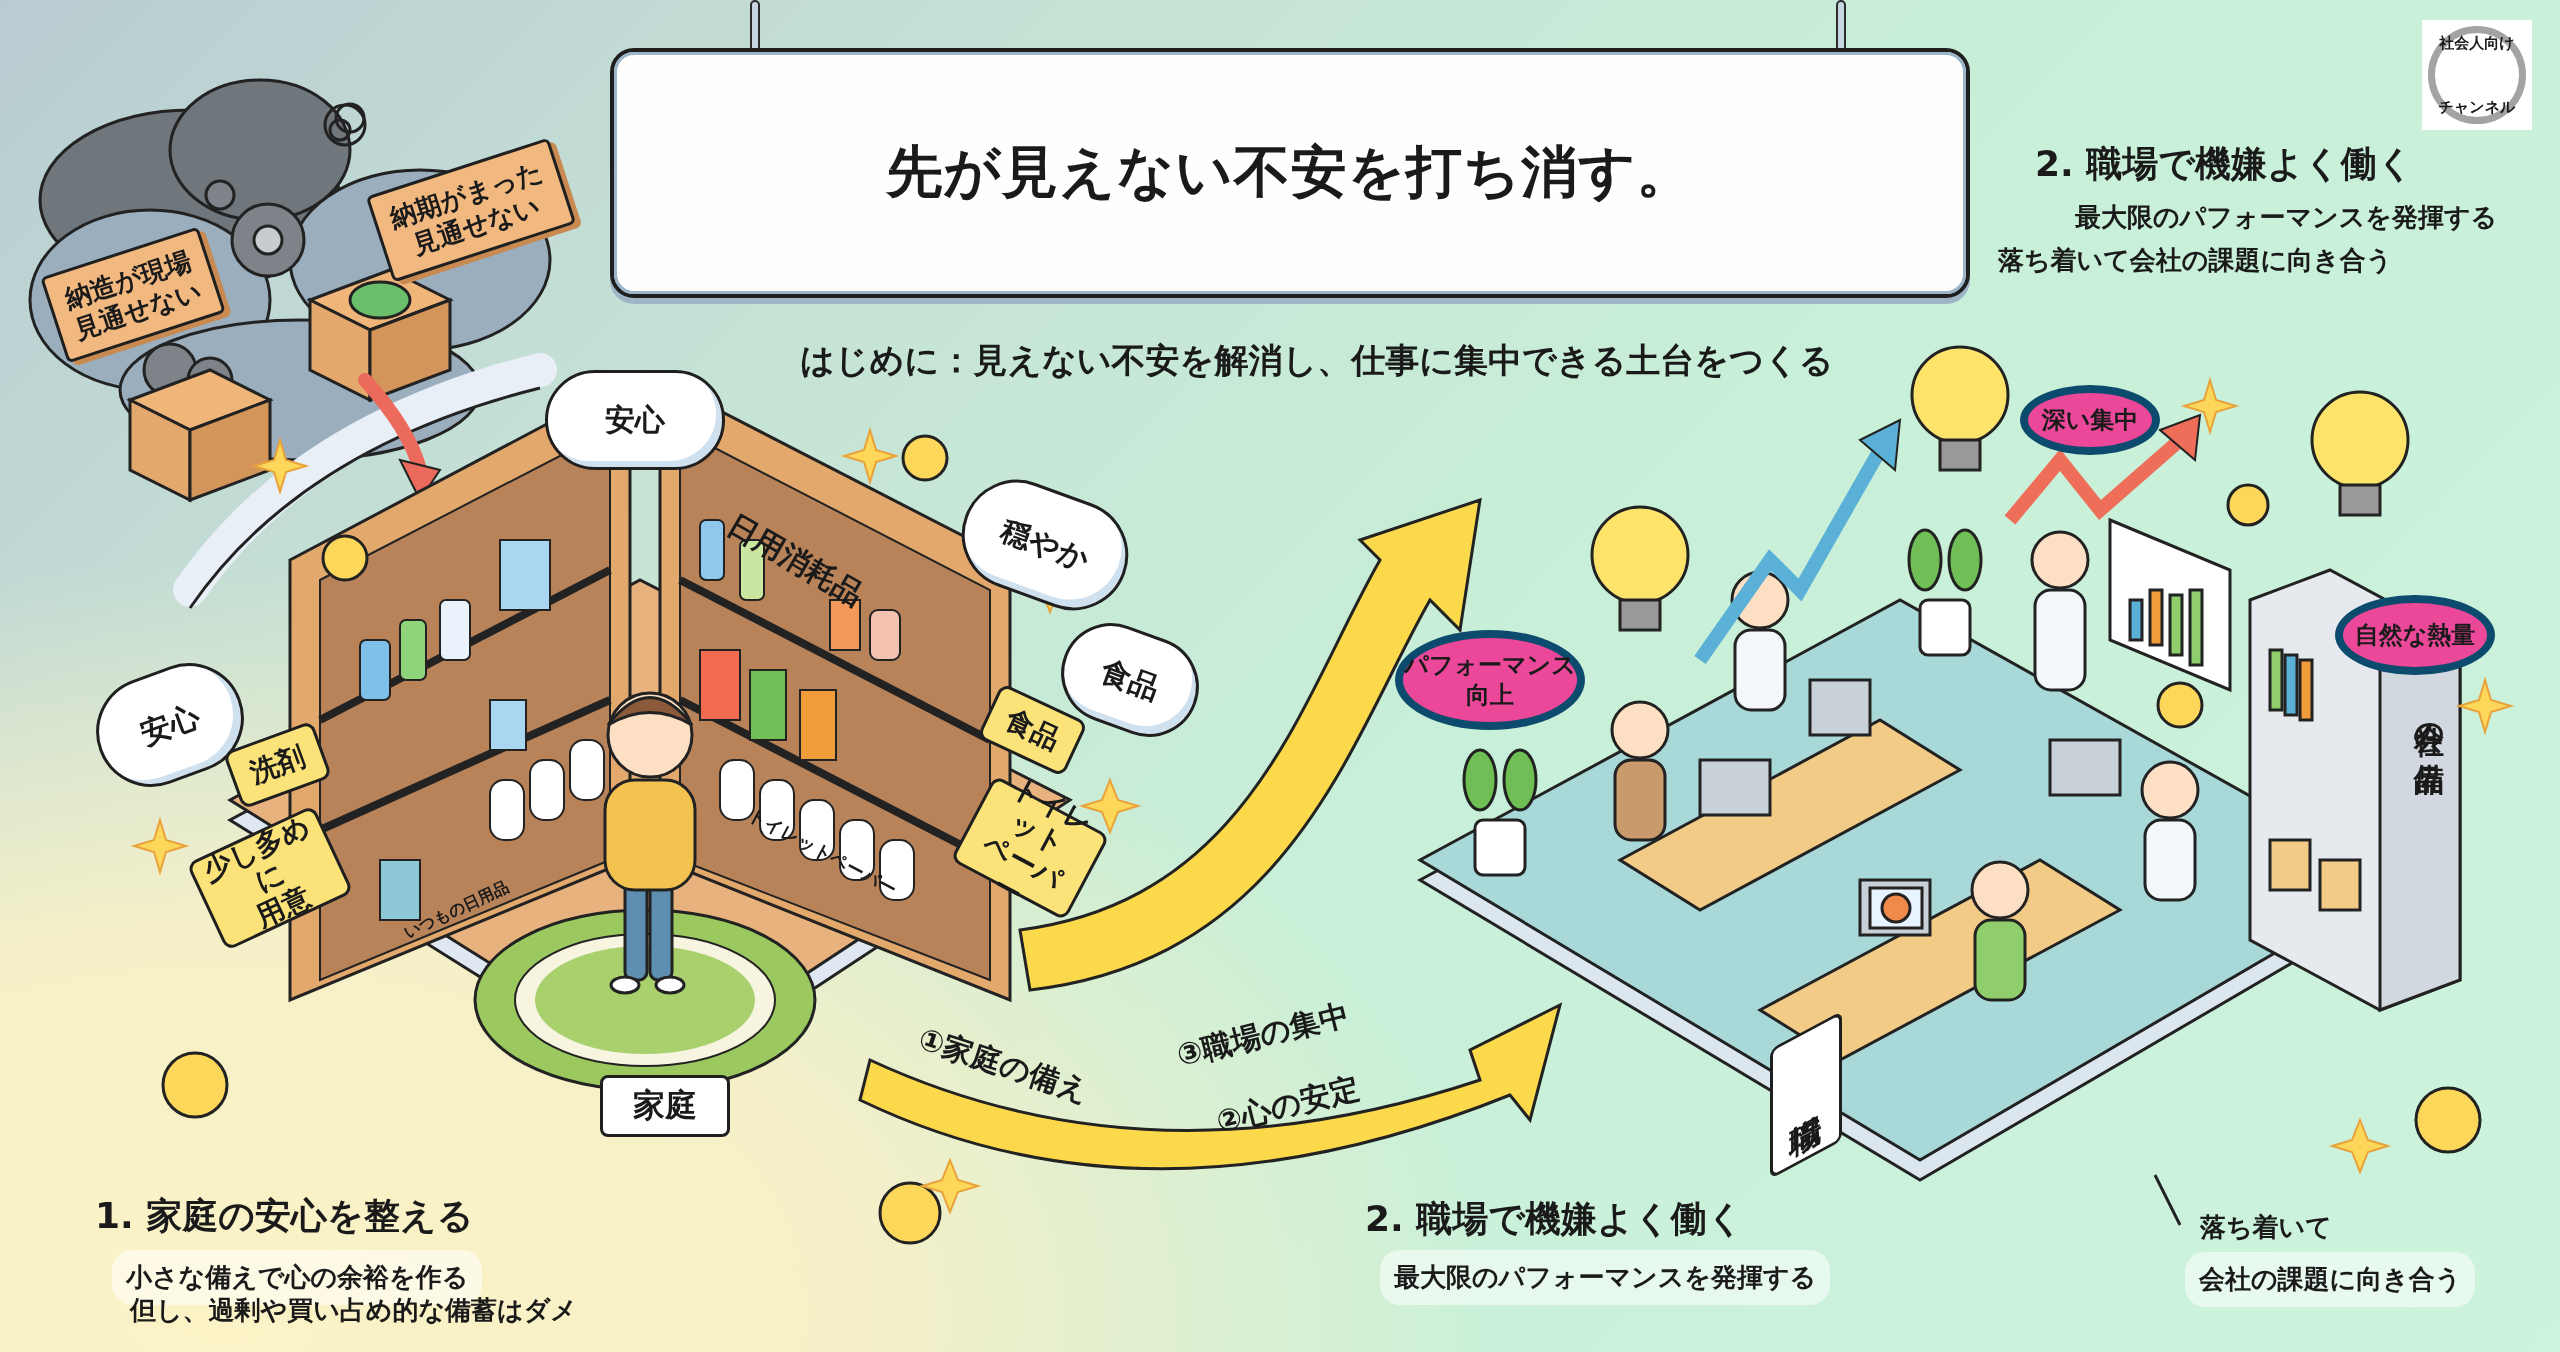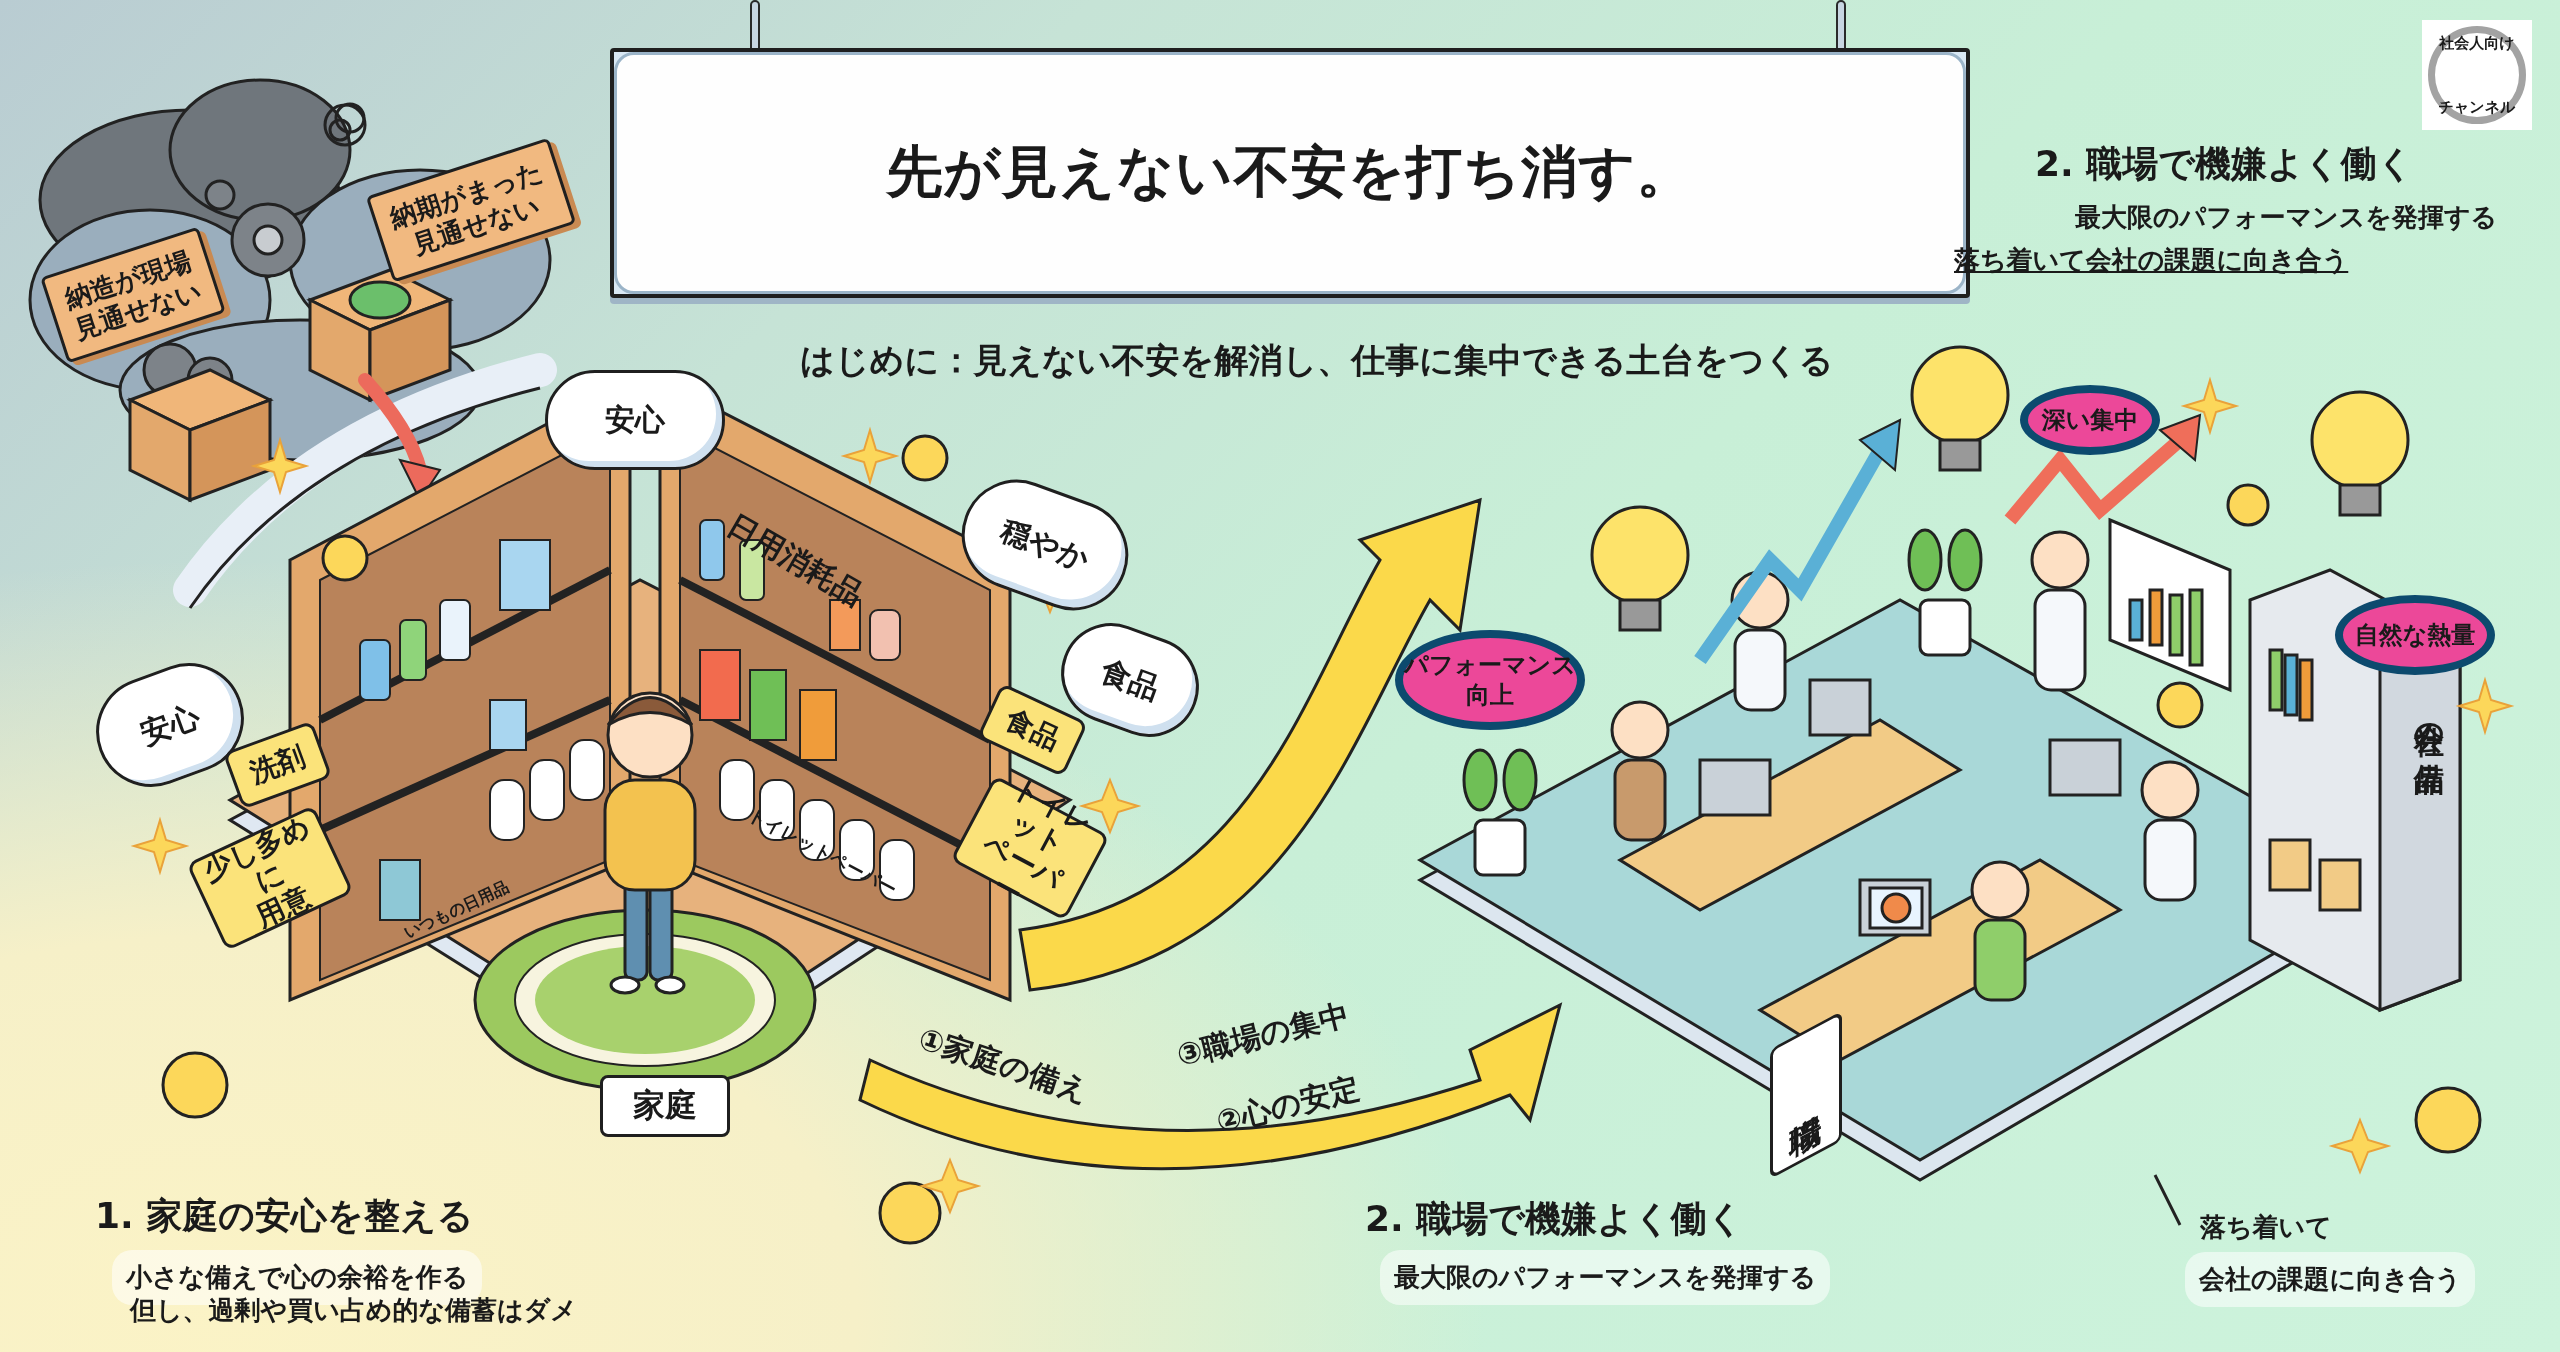--- a/index.html
+++ b/index.html
@@ -14,21 +14,21 @@
     position: absolute; left: 0; bottom: 0; width: 1500px; height: 800px;
     background: radial-gradient(ellipse at 15% 95%, #fbf3c6 0%, #f6f0c8 35%, rgba(236,240,200,0) 70%);
     pointer-events: none;
   }
   .abs { position: absolute; }
 
   
   .hanger { position: absolute; width: 10px; background: #c8d6e2; border: 2px solid #2a2a2a; border-radius: 5px; }
   .sign {
     position: absolute; left: 610px; top: 48px; width: 1360px; height: 250px;
-    background: #d9e8f4; border: 4px solid #1f1f1f; border-radius: 4px;
+    background: #d9e8f4; border: 4px solid #1f1f1f; border-radius: 24px;
     box-shadow: 0 6px 0 #9fb5c6;
   }
   .sign-inner {
     width: 100%; height: 100%; background: #fefefe; border: 3px solid #9bb4c8; border-radius: 20px;
     display: flex; flex-direction: column; justify-content: center; align-items: center; gap: 14px;
   }
   .sign-line1 { font-size: 56px; font-weight: bold; letter-spacing: 1px; }
   .sign-line2 { font-size: 56px; font-weight: bold; letter-spacing: 0px; }
 
   .subtitle {
@@ -290,21 +290,21 @@
 
 <div class="logo">
   <div class="logo-ring">
     <span>社会人向け</span>
     <span>チャンネル</span>
   </div>
 </div>
 
 <div class="heading h-big" style="left:2035px; top:140px;">2. 職場で機嫌よく働く</div>
 <div class="heading h-sub" style="left:2075px; top:200px;">最大限のパフォーマンスを発揮する</div>
-<div class="heading h-sub" style="left:1954px; top:243px;text-decoration:underline;">落ち着いて会社の課題に向き合う</div>
+<div class="heading h-sub" style="left:1998px; top:243px;">落ち着いて会社の課題に向き合う</div>
 
 <div class="wood-sign" style="left:50px; top:250px; transform:rotate(-18deg); white-space:pre-line;">納造が現場
 見通せない</div>
 <div class="wood-sign" style="left:375px; top:165px; transform:rotate(-18deg); white-space:pre-line;">納期がまった
 見通せない</div>
 
 <div class="cloud" style="left:545px; top:370px; width:180px; height:100px;">安心</div>
 <div class="cloud" style="left:960px; top:490px; width:170px; height:110px; transform:rotate(20deg);">穏やか</div>
 <div class="cloud" style="left:1060px; top:630px; width:140px; height:100px; transform:rotate(20deg);">食品</div>
 <div class="cloud" style="left:95px; top:670px; width:150px; height:110px; transform:rotate(-20deg);">安心</div>

